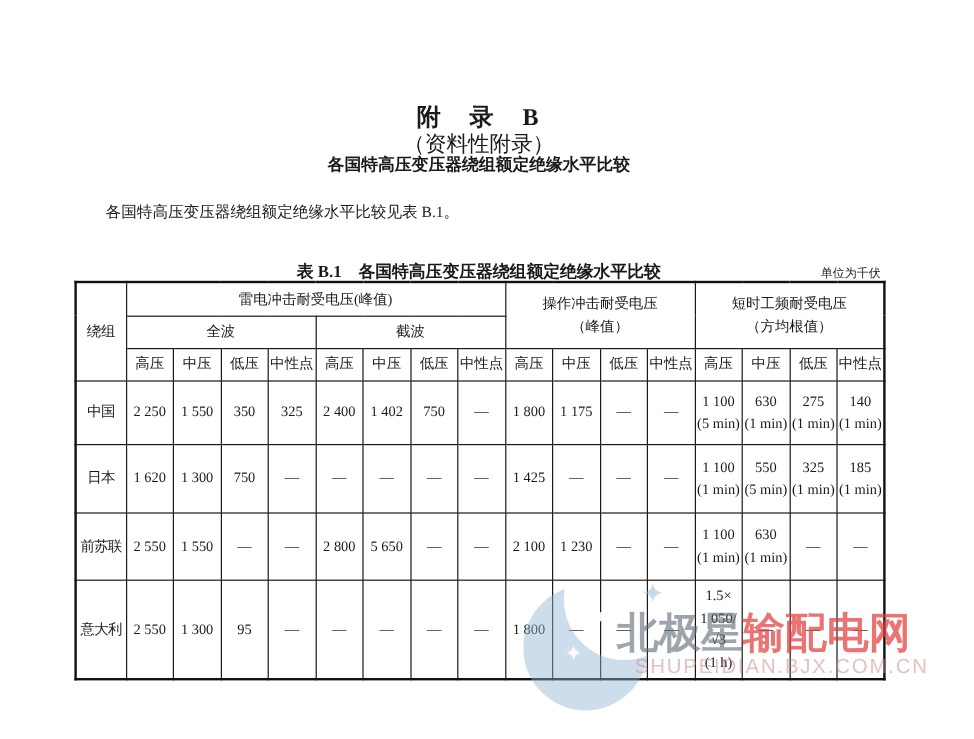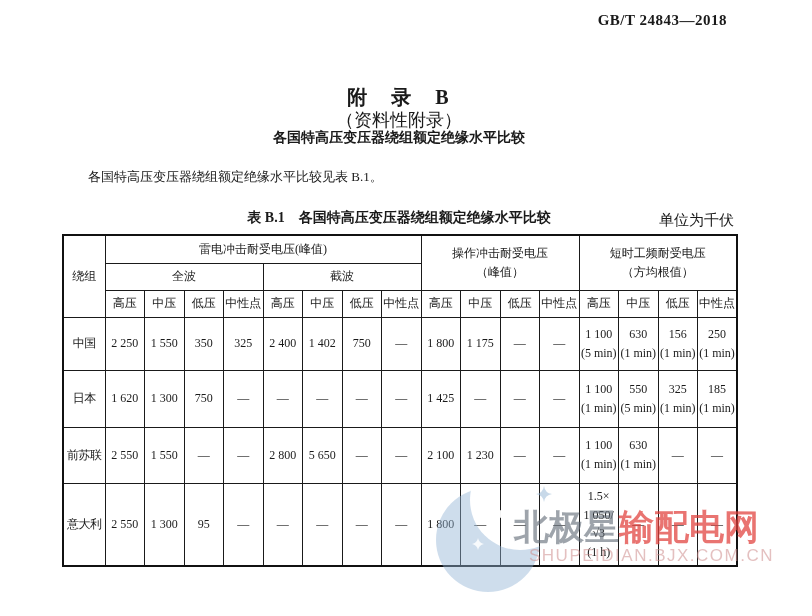--- a/index.html
+++ b/index.html
@@ -10,24 +10,24 @@
   }
   .doc-number{
     position:absolute;top:12px;right:85px;font-size:15px;font-weight:bold;
     letter-spacing:0.5px;
   }
   .title-block{position:absolute;left:62px;top:0;width:674px;text-align:center;}
   .appendix-title{position:absolute;left:0;width:100%;top:84px;font-size:20px;font-weight:bold;letter-spacing:2px;}
   .appendix-subtitle{position:absolute;left:0;width:100%;top:108px;font-size:18px;}
   .appendix-heading{position:absolute;left:0;width:100%;top:129px;font-size:14px;font-weight:bold;}
   .intro-text{position:absolute;left:62px;top:168px;width:674px;font-size:13px;text-indent:26px;}
-  .caption-row{position:absolute;left:62px;top:208px;width:674px;height:20px;text-align:center;}
+  .caption-row{position:absolute;left:62px;top:218px;width:674px;height:20px;text-align:center;}
   .caption-main{font-size:14px;font-weight:bold;}
   .caption-label{margin-right:14px;}
-  .unit-note{position:absolute;right:2px;top:3px;font-size:15px;font-weight:normal;}
+  .unit-note{position:absolute;right:2px;top:3px;font-size:10px;font-weight:normal;}
   .tbl-wrap{position:absolute;left:62px;top:234px;}
   table.tbl{border-collapse:collapse;table-layout:fixed;width:674px;border:2px solid #111;}
   table.tbl th,table.tbl td{
     border:1px solid #1a1a1a;text-align:center;vertical-align:middle;
     padding:0;font-weight:normal;font-size:12px;line-height:1.55;
     white-space:pre-line;overflow:hidden;
   }
   thead tr.hr1{height:28px;}
   thead tr.hr2{height:27px;}
   thead tr.hr3{height:27px;}
@@ -45,21 +45,20 @@
   .wm-cn2{color:rgba(224,62,58,0.72);}
   .wm-url{left:529px;top:546px;font-size:17px;letter-spacing:1.5px;
           color:rgba(205,140,140,0.55);font-family:"Liberation Sans","DejaVu Sans",sans-serif;
           white-space:nowrap;}
 </style>
 </head>
 <body>
 
 <div class="page">
 
-  <div class="doc-number">GB/T 24843—2018</div>
 
   <div class="title-block">
     <div class="appendix-title">附　录　B</div>
     <div class="appendix-subtitle">（资料性附录）</div>
     <div class="appendix-heading">各国特高压变压器绕组额定绝缘水平比较</div>
   </div>
 
   <div class="intro-text">各国特高压变压器绕组额定绝缘水平比较见表 B.1。</div>
 
   <div class="caption-row">
@@ -119,23 +118,23 @@
           <td>750</td>
           <td>—</td>
           <td>1 800</td>
           <td>1 175</td>
           <td>—</td>
           <td>—</td>
           <td>1 100
 (5 min)</td>
           <td>630
 (1 min)</td>
-          <td>156
-(1 min)</td>
-          <td>250
+          <td>275
+(1 min)</td>
+          <td>140
 (1 min)</td>
         </tr>
         <tr class="dr2">
           <td class="row-label">日本</td>
           <td>1 620</td>
           <td>1 300</td>
           <td>750</td>
           <td>—</td>
           <td>—</td>
           <td>—</td>

